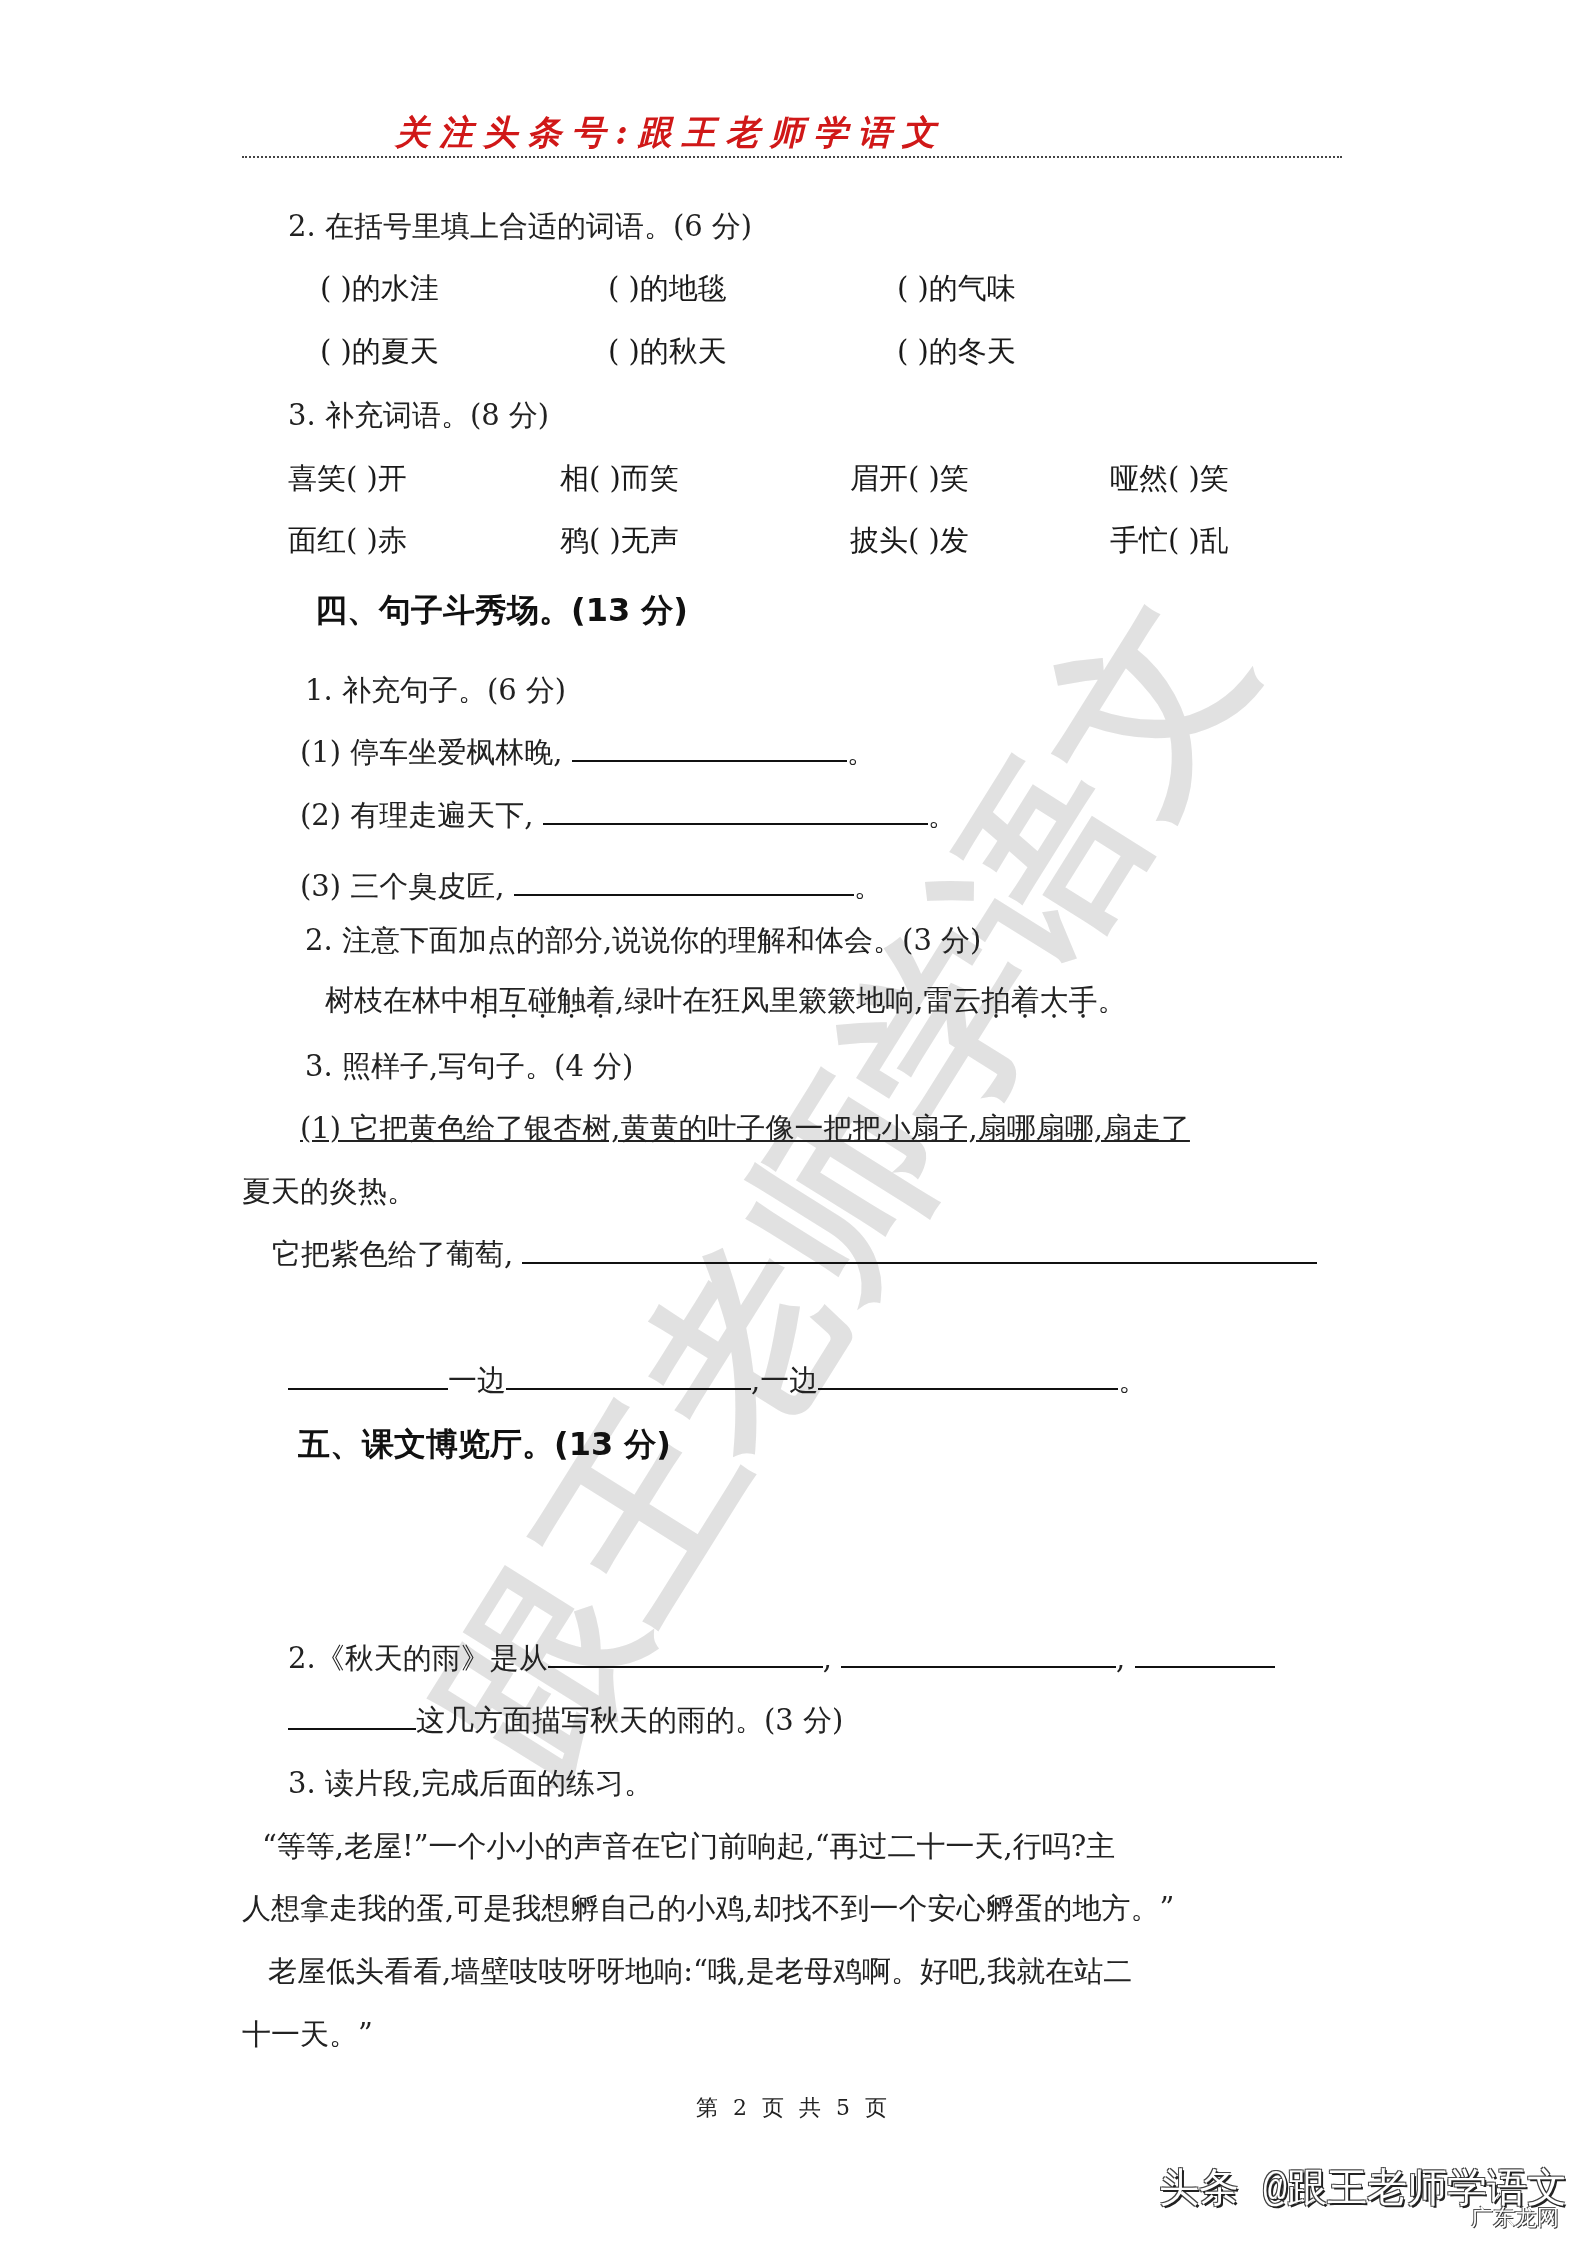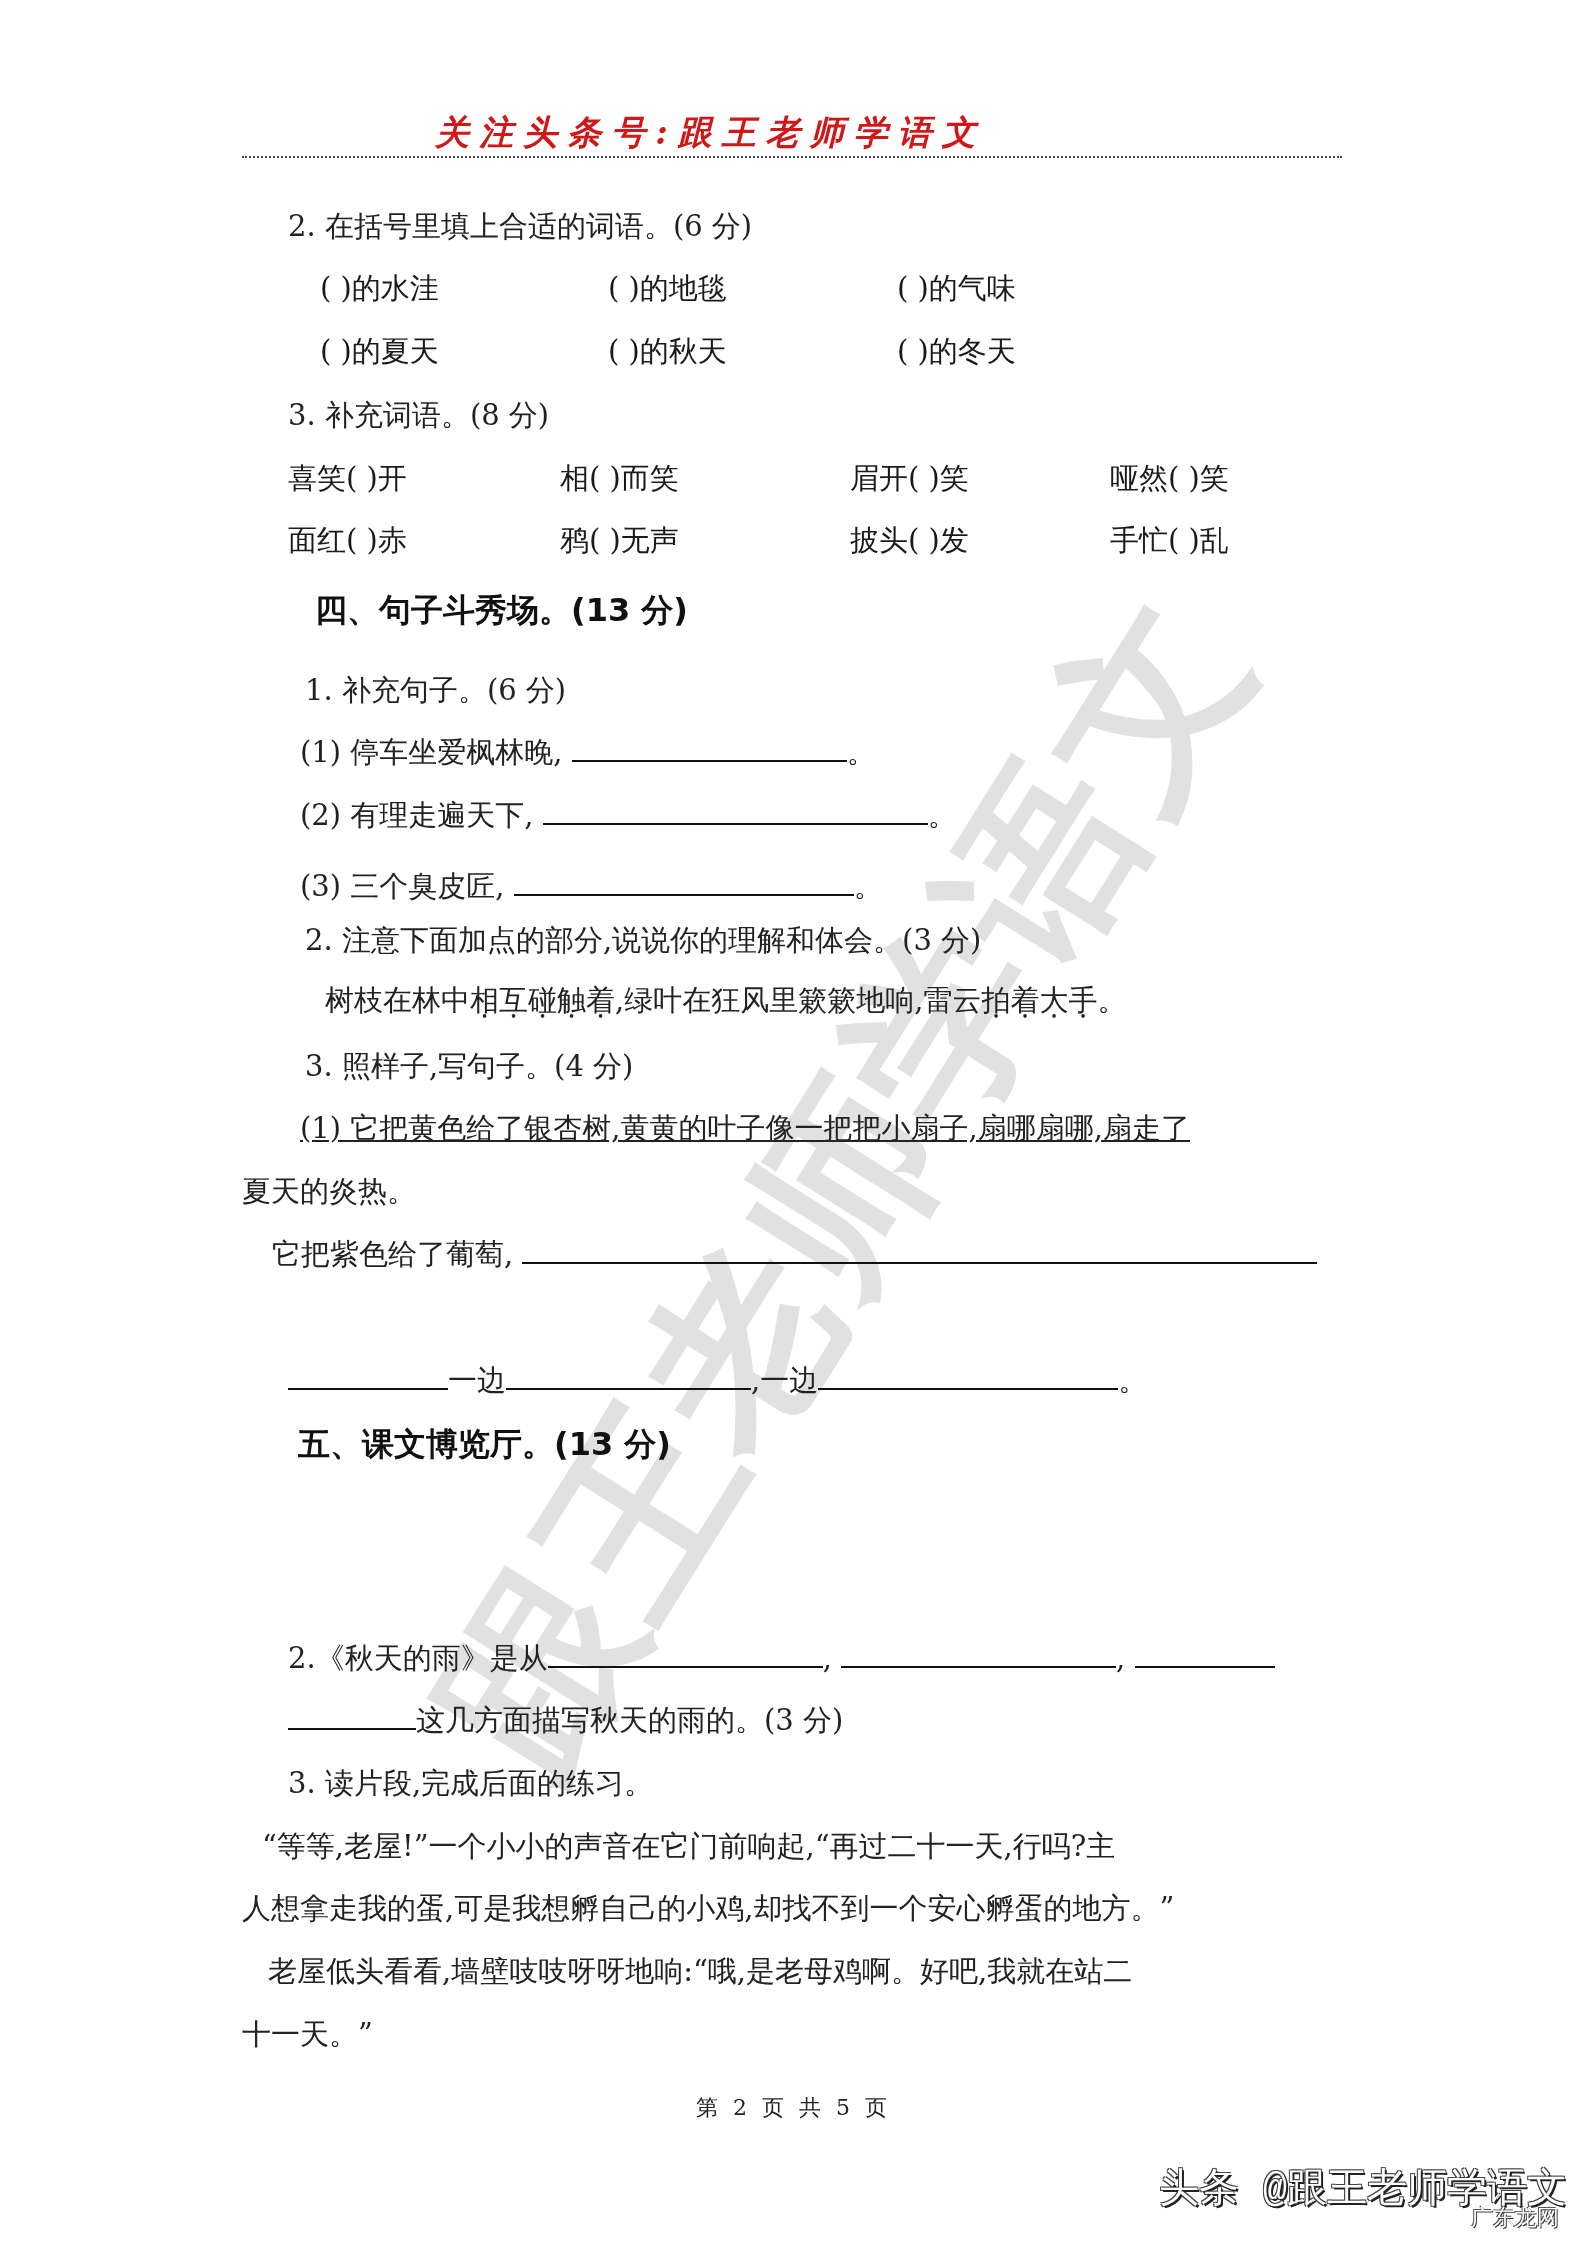--- a/index.html
+++ b/index.html
@@ -2,21 +2,21 @@
 <html><head>
 <meta charset="utf-8">
 <style>
   html, body { margin: 0; padding: 0; background: #ffffff; }
   body { width: 1587px; height: 2245px; position: relative; overflow: hidden;
          font-family: "DejaVu Serif", "Liberation Serif", serif; color: #1a1a1a; }
   .page { position: absolute; left: 0; top: 0; width: 1587px; height: 2245px; }
 
   .header-title { position: absolute; left: 0; width: 1341px; top: 110px; text-align: center;
                   color: #d01818; font-size: 34px; font-weight: bold; letter-spacing: 10px;
-                  font-family: "DejaVu Serif", serif; font-style: italic; padding-left: 40px; }
+                  font-family: "DejaVu Serif", serif; font-style: italic; }
   .header-rule { position: absolute; left: 242px; width: 1100px; top: 156px; height: 0;
                  border-top: 2px dotted #444; }
 
   .line { position: absolute; font-size: 29px; line-height: 36px; white-space: nowrap; color: #222; }
   .heading { position: absolute; font-size: 32px; line-height: 40px; font-weight: bold;
              font-family: "DejaVu Sans", "Liberation Sans", sans-serif; white-space: nowrap; color: #111; }
   .blank { display: inline-block; border-bottom: 2px solid #111; height: 26px; vertical-align: baseline; }
   .dotted { position: relative; }
   .dotted::after { content: "•"; position: absolute; left: 50%; transform: translateX(-50%);
                    top: 28px; font-size: 12px; line-height: 12px; }

